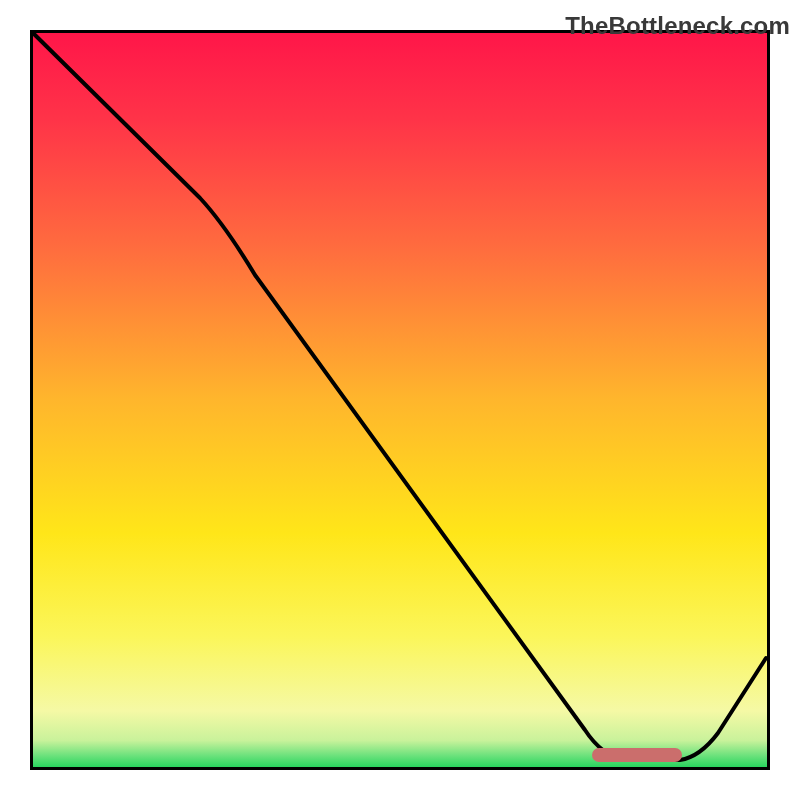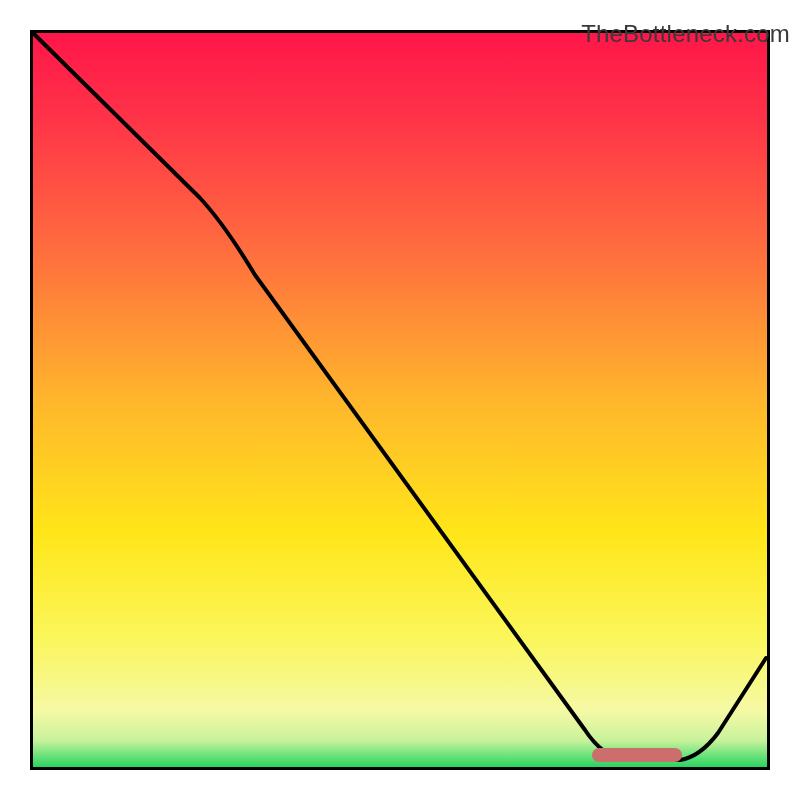--- a/index.html
+++ b/index.html
@@ -11,24 +11,24 @@
     font-family: Arial, Helvetica, sans-serif;
     overflow: hidden;
   }
   .wrap {
     position: relative;
     width: 800px;
     height: 800px;
   }
   .watermark {
     position: absolute;
-    top: 20px;
+    top: 12px;
     right: 10px;
     font-size: 24px;
-    font-weight: 400;
+    font-weight: 700;
     color: #393939;
     letter-spacing: 0.2px;
     z-index: 5;
   }
   .plot {
     position: absolute;
     left: 30px;
     top: 30px;
     width: 740px;
     height: 740px;

